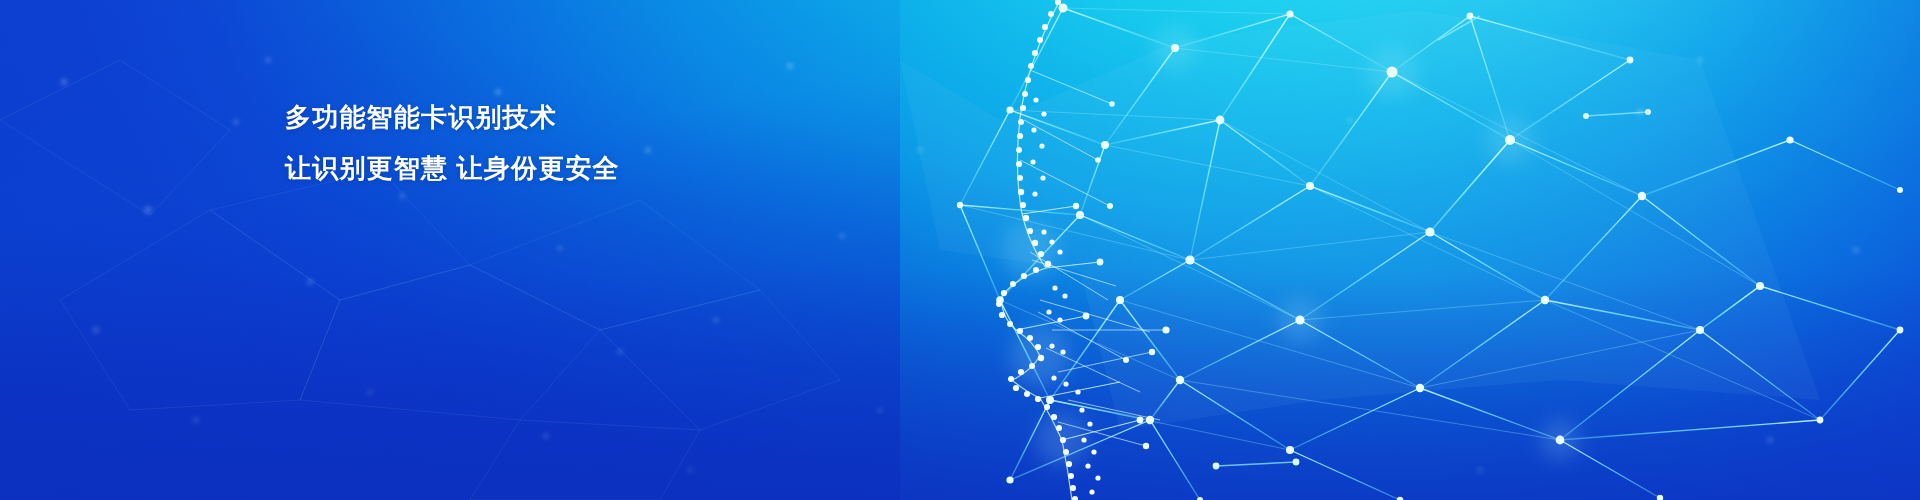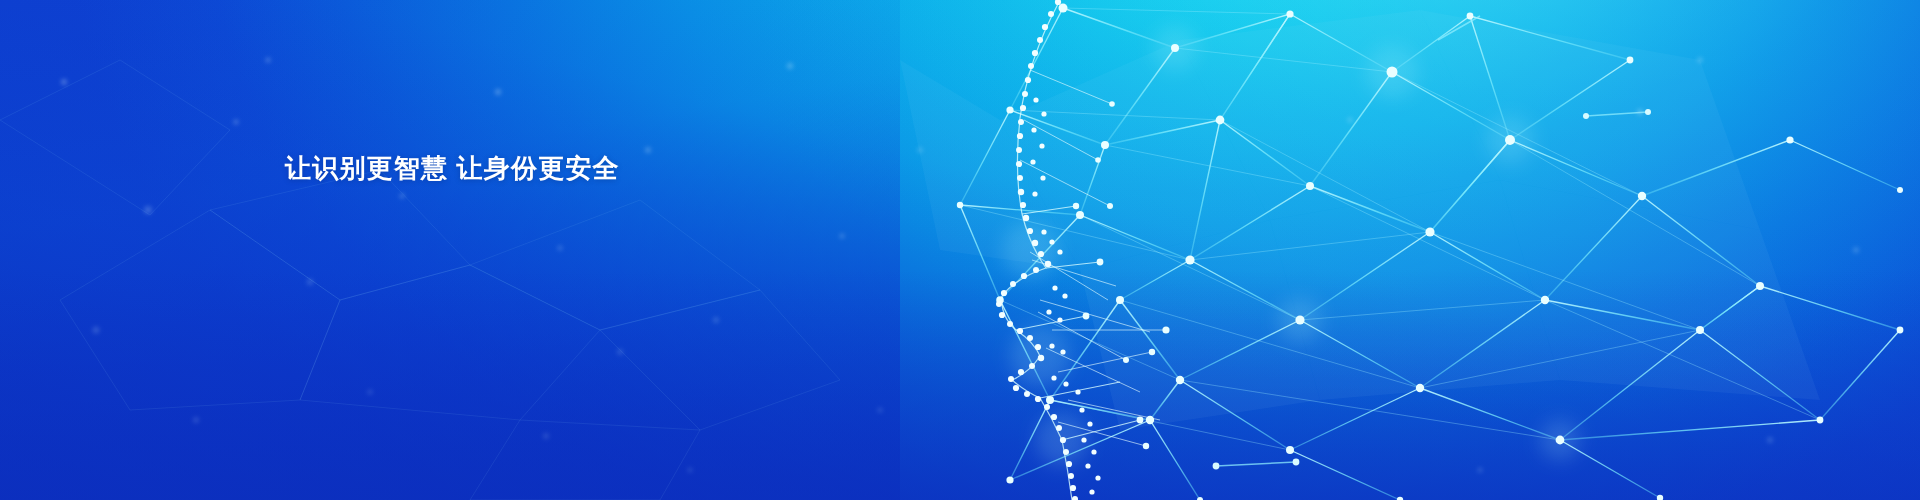--- a/index.html
+++ b/index.html
@@ -433,16 +433,17 @@
       <circle cx="1856" cy="250" r="3" fill-opacity="0.22"></circle>
       <circle cx="1770" cy="440" r="3" fill-opacity="0.18"></circle>
       <circle cx="1480" cy="470" r="2.5" fill-opacity="0.18"></circle>
       <circle cx="1700" cy="60" r="2.5" fill-opacity="0.30"></circle>
       <circle cx="1350" cy="120" r="2.5" fill-opacity="0.26"></circle>
       <circle cx="920" cy="150" r="2.5" fill-opacity="0.26"></circle>
     </g>
   </svg>
 
   <div class="text-block">
+    <div class="headline l1">多功能智能卡识别技术</div>
     <div class="headline l2">让识别更智慧 让身份更安全</div>
   </div>
 
 </div>
 
 </body></html>

